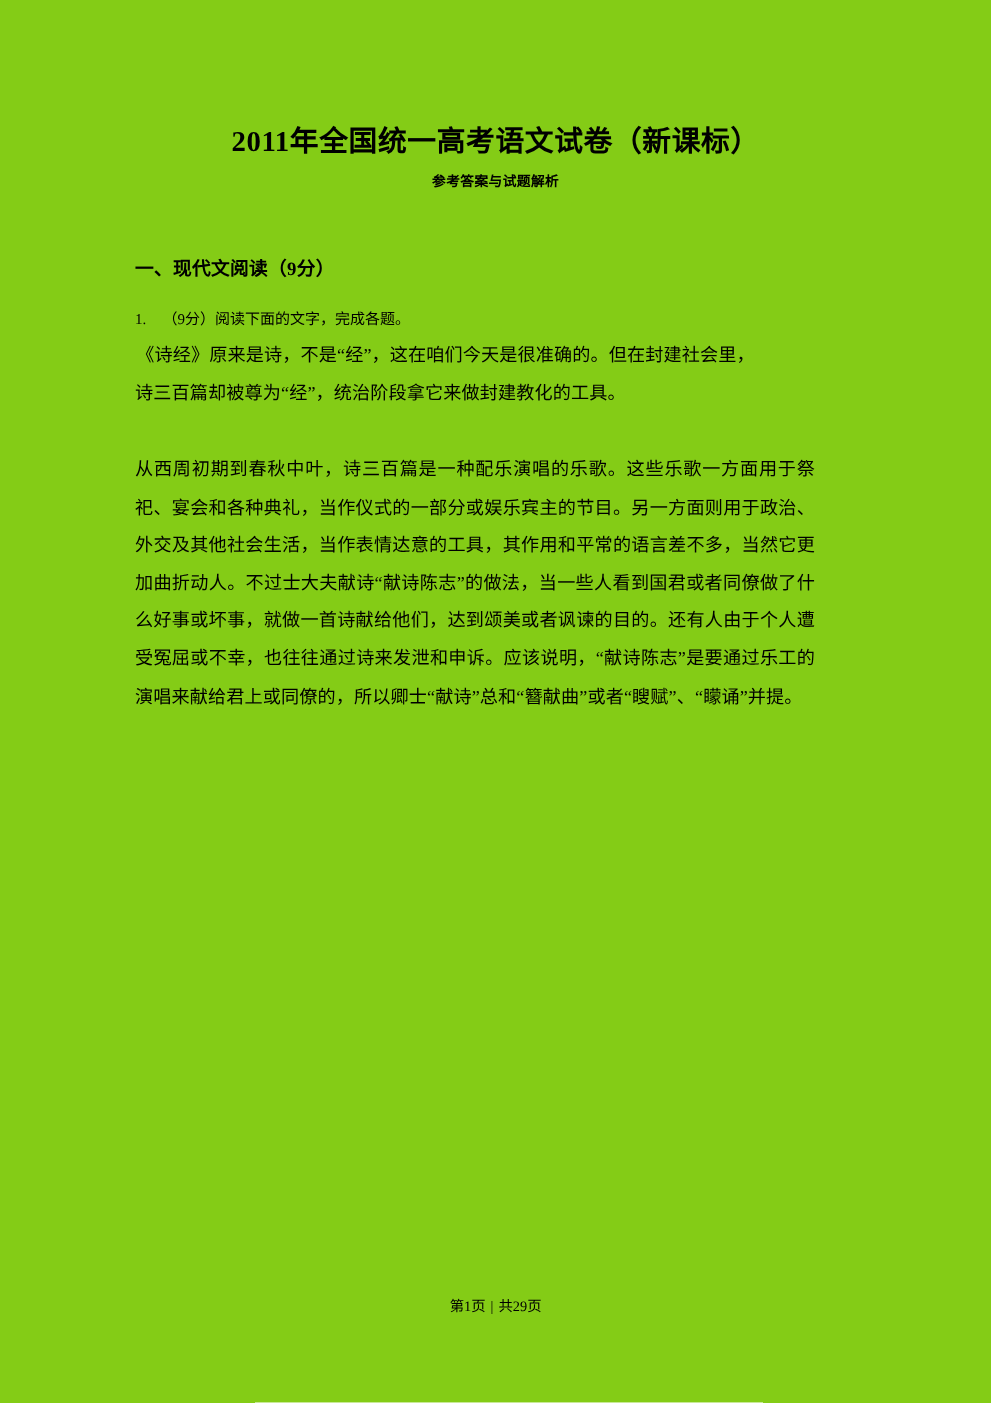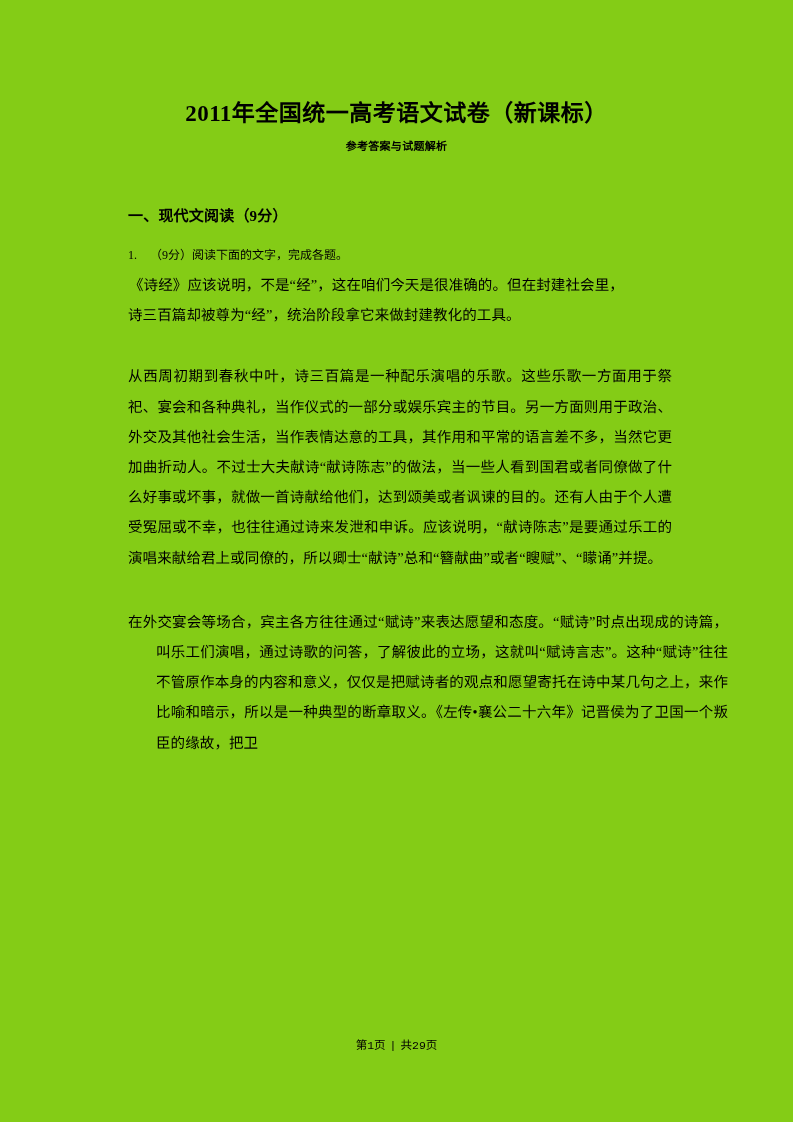--- a/index.html
+++ b/index.html
@@ -44,21 +44,21 @@
     font-size: 11px;
     font-weight: bold;
     letter-spacing: 0.3px;
     line-height: 16px;
     font-family: "Liberation Serif", "DejaVu Serif", serif;
   }
 
   
   .content {
     position: absolute;
-    left: 128px;
+    left: 108px;
     top: 204px;
     width: 572px;
   }
 
   .section-heading {
     font-size: 15px;
     font-weight: bold;
     line-height: 25px;
     margin: 0 0 11px 0;
     letter-spacing: 0.2px;
@@ -112,21 +112,21 @@
 
   
   .footer {
     position: absolute;
     left: 0;
     top: 1038px;
     width: 793px;
     text-align: center;
     font-size: 11.5px;
     line-height: 16px;
-    font-family: Liberation Mono, monospace;
+    font-family: Liberation Serif, serif;
     color: #000000;
   }
   .footer .sep {
     padding: 0 4px;
   }
 </style>
 </head>
 <body>
 
 <div class="page">
@@ -136,34 +136,33 @@
   <div class="doc-subtitle">参考答案与试题解析</div>
 
   <div class="content">
 
     <div class="section-heading">一、现代文阅读（9分）</div>
 
     <div class="q-line">
       <span class="q-num">1.</span><span>（9分）阅读下面的文字，完成各题。</span>
     </div>
 
-    <div class="para hang-near">《诗经》应该说明，不是“经”，这在咱们今天是很准确的。但在封建社会里，</div>
+    <div class="para hang-near">《诗经》原来是诗，不是“经”，这在咱们今天是很准确的。但在封建社会里，</div>
 
     <div class="para indent-block">诗三百篇却被尊为“经”，统治阶段拿它来做封建教化的工具。</div>
 
     <div class="gap"></div>
 
     <div class="para indent-block">从西周初期到春秋中叶，诗三百篇是一种配乐演唱的乐歌。这些乐歌一方面用于祭祀、宴会和各种典礼，当作仪式的一部分或娱乐宾主的节目。另一方面则用于政治、外交及其他社会生活，当作表情达意的工具，其作用和平常的语言差不多，当然它更加曲折动人。不过士大夫献诗“献诗陈志”的做法，当一些人看到国君或者同僚做了什么好事或坏事，就做一首诗献给他们，达到颂美或者讽谏的目的。还有人由于个人遭受冤屈或不幸，也往往通过诗来发泄和申诉。应该说明，“献诗陈志”是要通过乐工的演唱来献给君上或同僚的，所以卿士“献诗”总和“簪献曲”或者“瞍赋”、“矇诵”并提。</div>
 
     <div class="gap"></div>
 
 
     <div class="gap-sm"></div>
 
-    <div class="para hang">在外交宴会等场合，宾主各方往往通过“赋诗”来表达愿望和态度。“赋诗”时点出现成的诗篇，叫乐工们演唱，通过诗歌的问答，了解彼此的立场，这就叫“赋诗言志”。这种“赋诗”往往不管原作本身的内容和意义，仅仅是把赋诗者的观点和愿望寄托在诗中某几句之上，来作比喻和暗示，所以是一种典型的断章取义。《左传•襄公二十六年》记晋侯为了卫国一个叛臣的缘故，把卫</div>
 
   </div>
 
   <div class="footer">
     <span>第1页</span><span class="sep">|</span><span>共29页</span>
   </div>
 
 </div>
 
 </body></html>

